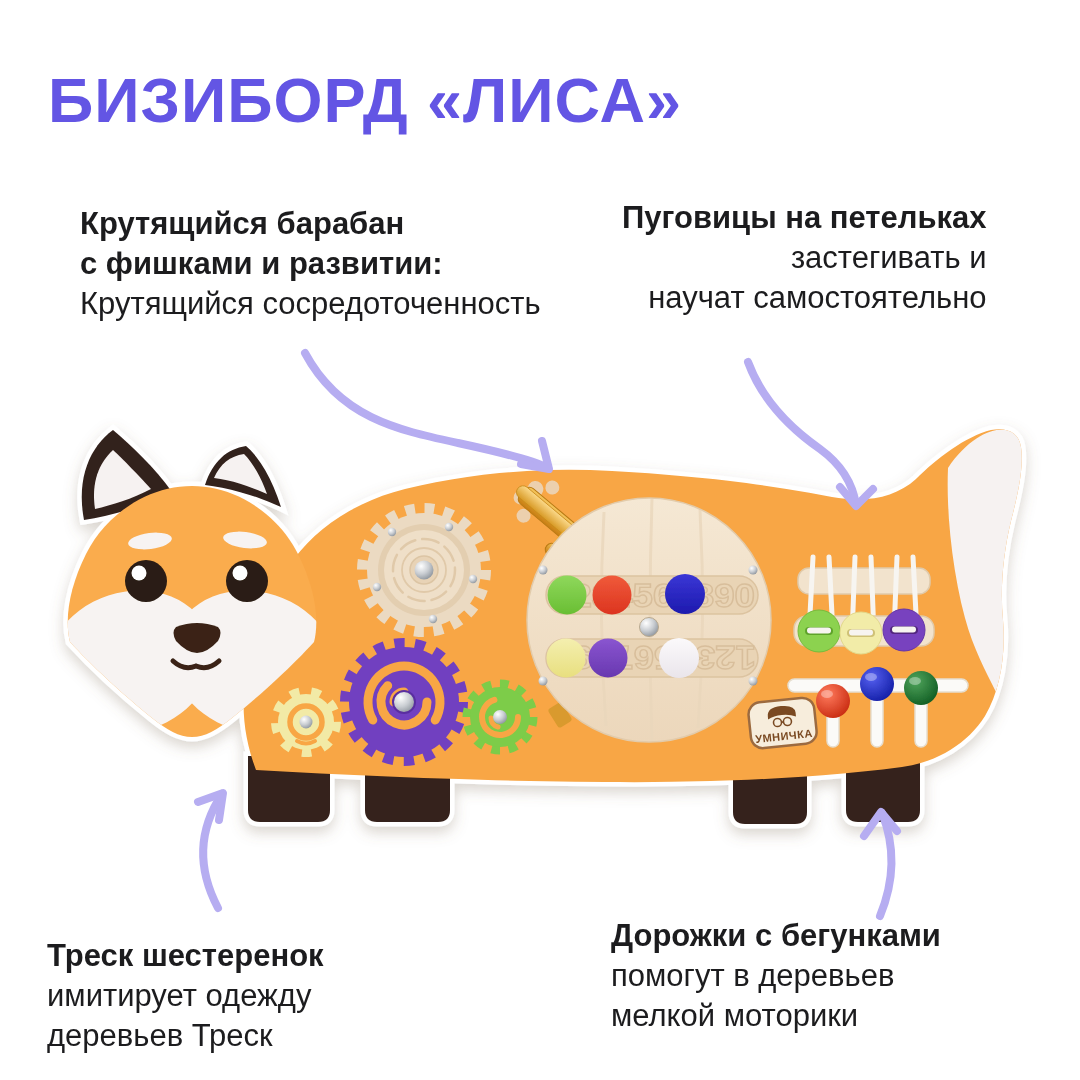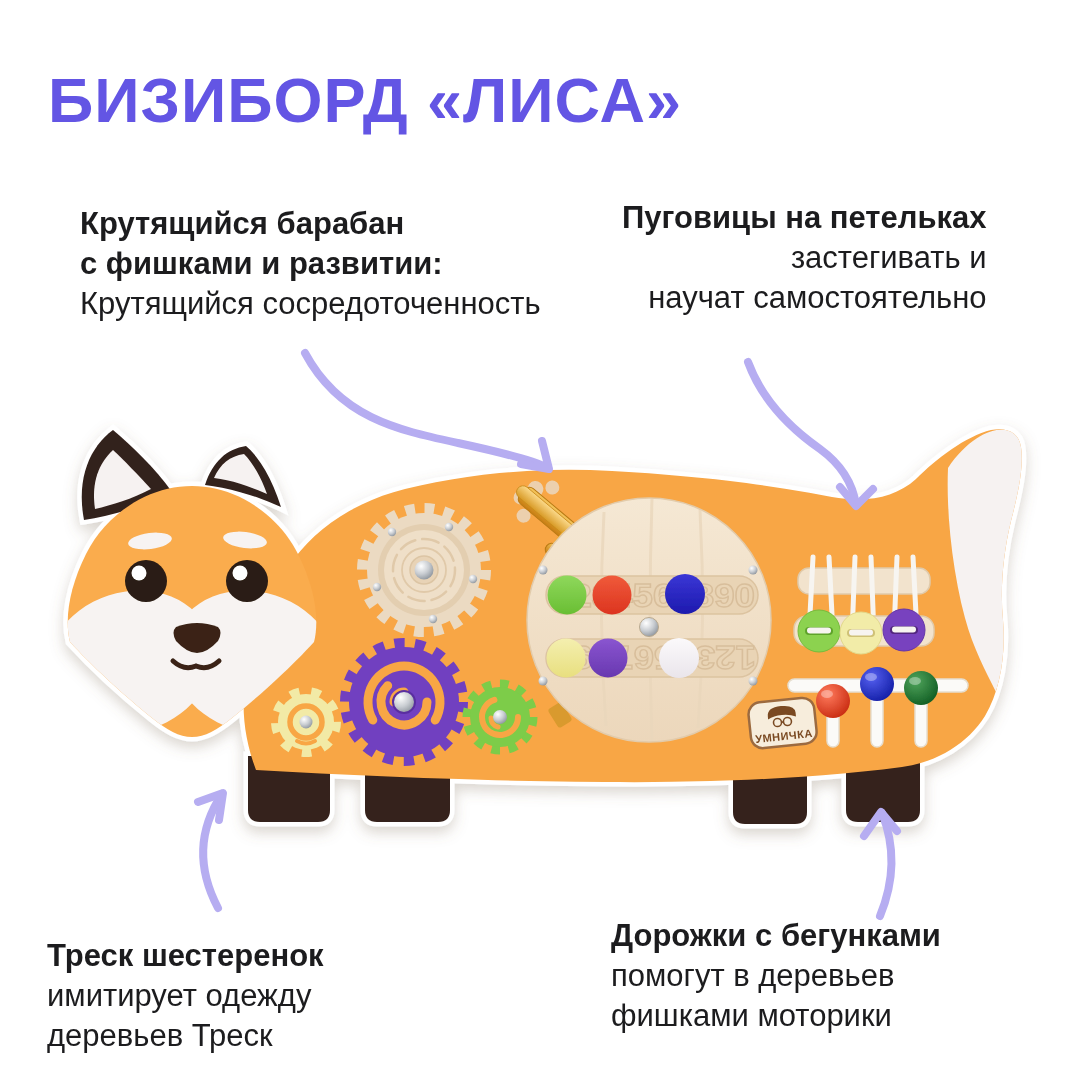--- a/index.html
+++ b/index.html
@@ -40,21 +40,21 @@
 
   <div class="ann ann-bottom-left">
     <div class="b">Треск шестеренок</div>
     <div>имитирует одежду</div>
     <div>деревьев Треск</div>
   </div>
 
   <div class="ann ann-bottom-right">
     <div class="b">Дорожки с бегунками</div>
     <div>помогут в деревьев</div>
-    <div>фишками моторики</div>
+    <div>мелкой моторики</div>
   </div>
 
   <svg class="scene" width="1080" height="1080" viewBox="0 0 1080 1080">
     <defs>
       <radialGradient id="metal" cx="35%" cy="30%" r="75%">
         <stop offset="0%" stop-color="#ffffff"></stop>
         <stop offset="55%" stop-color="#c9cdd2"></stop>
         <stop offset="100%" stop-color="#8f969e"></stop>
       </radialGradient>
       <linearGradient id="brassGrad" x1="0" y1="0" x2="0" y2="1">

